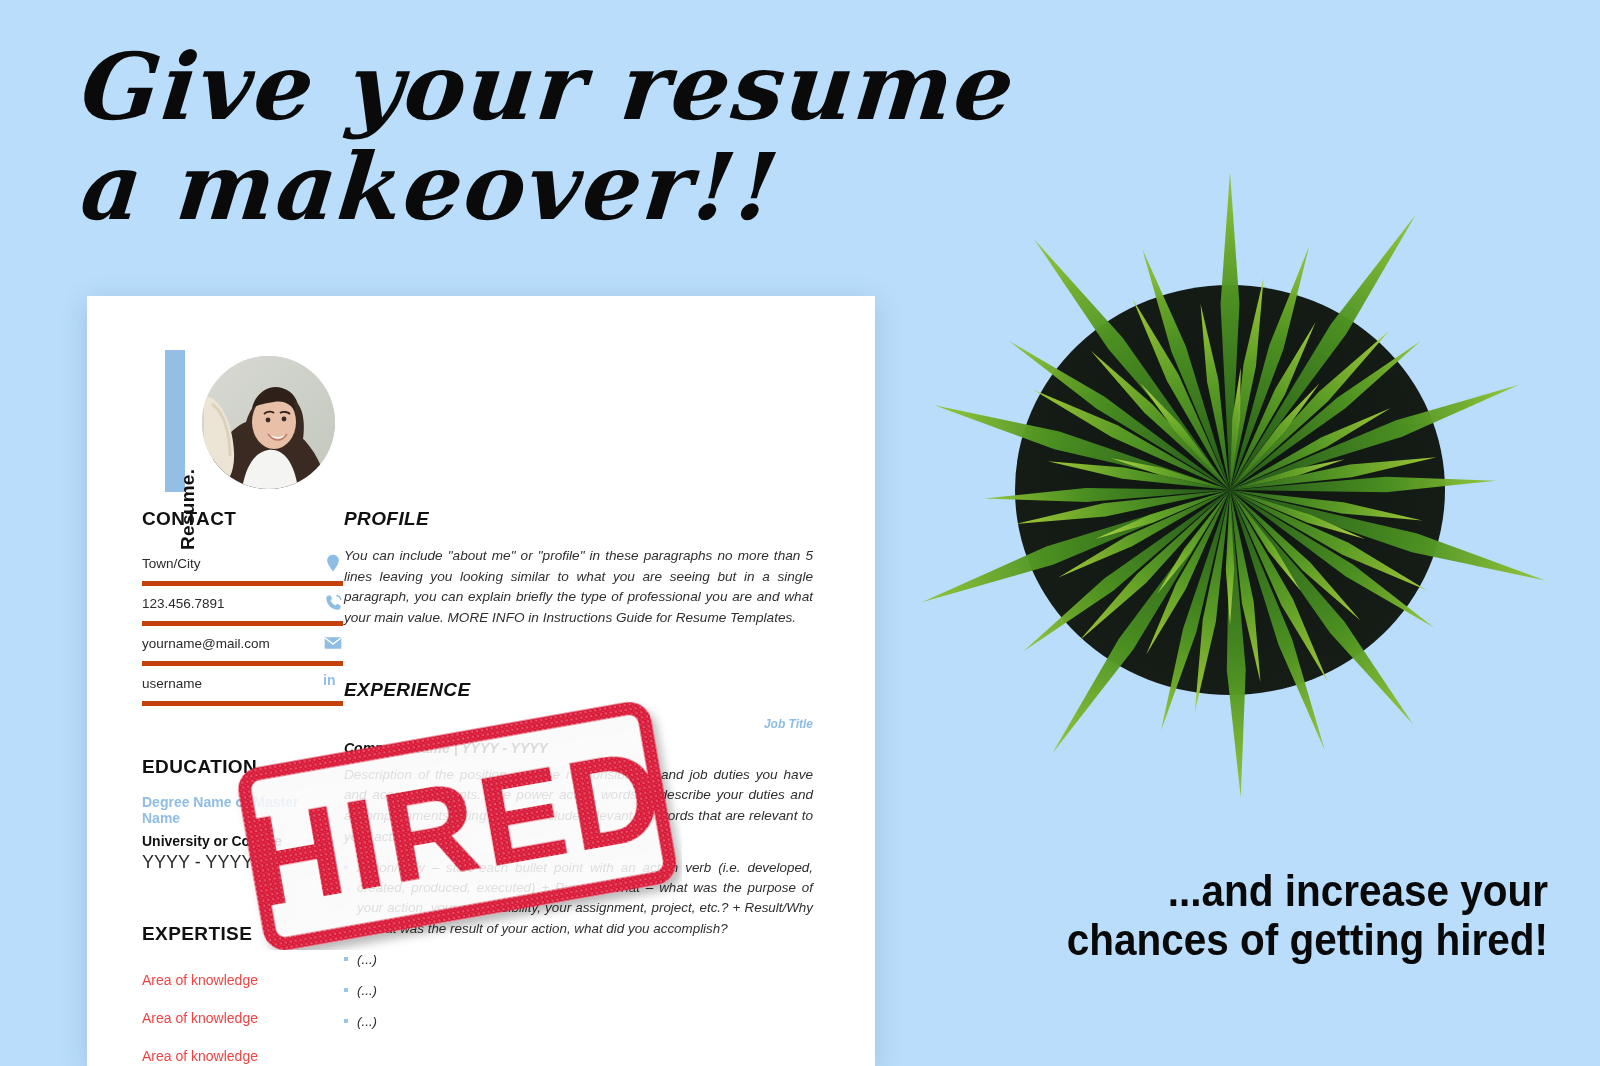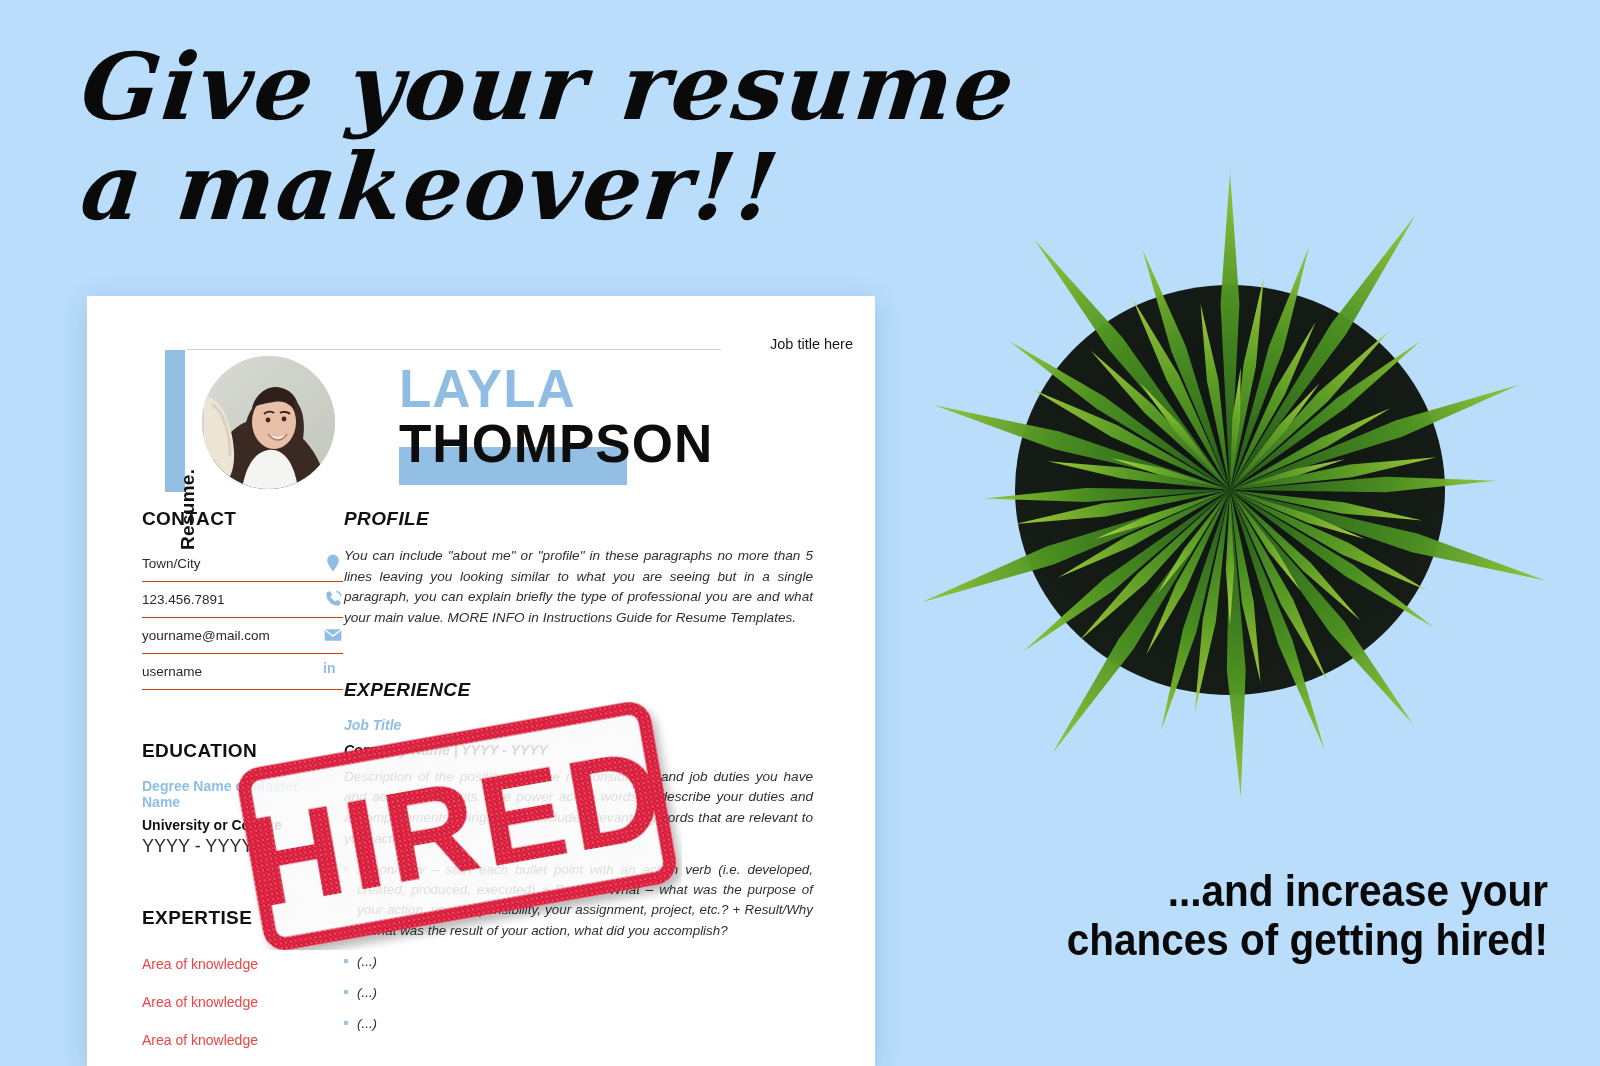--- a/index.html
+++ b/index.html
@@ -77,38 +77,38 @@
   .cols{position:relative;display:flex;padding:0 0 0 0;}
   .colL{width:232px;padding-left:55px;box-sizing:border-box;}
   .colR{flex:1;padding-left:25px;padding-right:62px;box-sizing:border-box;font-style:italic;}
 
   .sec-title{
     font-size:19px;font-weight:700;color:#111;letter-spacing:.4px;margin:12px 0 16px 0;
   }
   .contact-list{list-style:none;margin:0;padding:0;width:201px;}
   .contact-list li{
     position:relative;display:flex;align-items:center;justify-content:space-between;
-    border-bottom:1px solid #c2410c;padding:7px 0 8px 0;font-size:13.5px;color:#2b2b2b;
+    border-bottom:5px solid #c2410c;padding:7px 0 8px 0;font-size:13.5px;color:#2b2b2b;
   }
   .contact-list li .ic{width:20px;height:20px;flex:0 0 20px;color:#8fbde4;}
   .contact-list li .ic svg{display:block;width:20px;height:20px;}
   .contact-list li .li-in{font-weight:700;font-size:14px;color:#8fbde4;line-height:1;}
 
   .sec-gap{height:38px;}
   .edu-degree{font-size:14px;color:#8fbde4;font-weight:600;margin:0 0 7px 0;}
   .edu-school{font-size:14px;color:#111;font-weight:700;margin:0 0 3px 0;}
   .edu-years{font-size:18px;color:#2b2b2b;margin:0;}
 
   .exp-list{list-style:none;margin:0;padding:0;}
   .exp-list li{font-size:14px;color:#ef4444;padding:11px 0;}
 
   .profile-p{
     font-size:13.6px;line-height:1.52;color:#2f2f2f;text-align:justify;margin:0;
   }
-  .job-title{font-size:14px;color:#8fbde4;font-weight:700;margin:0 0 9px 0;}
+  .job-title{font-size:12px;color:#8fbde4;font-weight:700;margin:0 0 9px 0;text-align:right;}
   .company{font-size:14px;font-weight:700;color:#111;margin:0 0 9px 0;}
   .exp-desc{font-size:13.6px;line-height:1.52;color:#2f2f2f;text-align:justify;margin:0 0 11px 0;}
   .bullets{list-style:none;margin:0;padding:0;}
   .bullets li{
     position:relative;padding-left:13px;font-size:13.4px;line-height:1.5;color:#2f2f2f;
     text-align:justify;margin-bottom:11px;
   }
   .bullets li:before{
     content:"";position:absolute;left:0;top:7px;width:4px;height:4px;background:#9ac4e8;
   }
@@ -344,32 +344,21 @@
           <circle cx="82" cy="63" r="2.4" fill="#3a2a22"></circle>
           <path d="M62 58 C65 55 70 55 72 57" stroke="#2f211a" stroke-width="1.8" fill="none"></path>
           <path d="M78 57 C81 55 86 56 88 58" stroke="#2f211a" stroke-width="1.8" fill="none"></path>
           <path d="M66 78 C71 84 80 84 85 78 C80 82 71 82 66 78 Z" fill="#ffffff"></path>
           <path d="M66 78 C72 86 80 86 85 78" stroke="#b9806d" stroke-width="1.6" fill="none"></path>
           <path d="M2 40 C16 40 30 62 32 96 C33 116 26 128 16 133 L2 133 Z" fill="#ece4d4"></path>
           <path d="M10 48 C22 56 28 78 28 100" stroke="#dcd2bc" stroke-width="3" fill="none"></path>
         </svg>
       </div>
 
-      <div class="jobline">
-        <div class="rule"></div>
-        <div class="jt">Job title here</div>
-      </div>
-
-      <div class="name">
-        <div class="first">LAYLA</div>
-        <div class="lastwrap">
-          <span class="hl"></span>
-          <span class="last">THOMPSON</span>
-        </div>
-      </div>
+
     </div>
 
     <div class="cols">
 
       <div class="colL">
 
         <div class="sec-title">CONTACT</div>
         <ul class="contact-list">
           <li>
             <span>Town/City</span>

